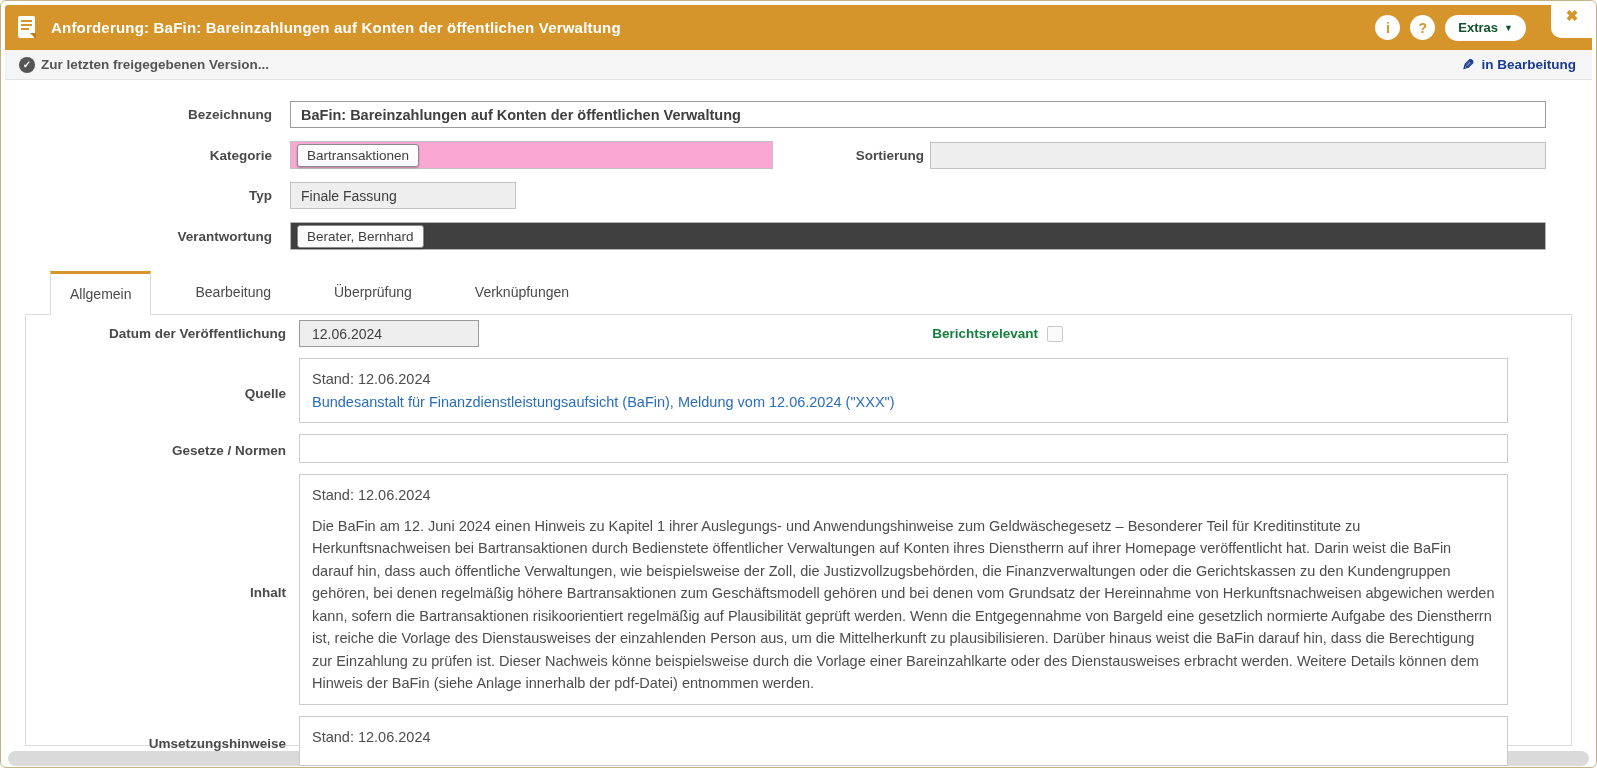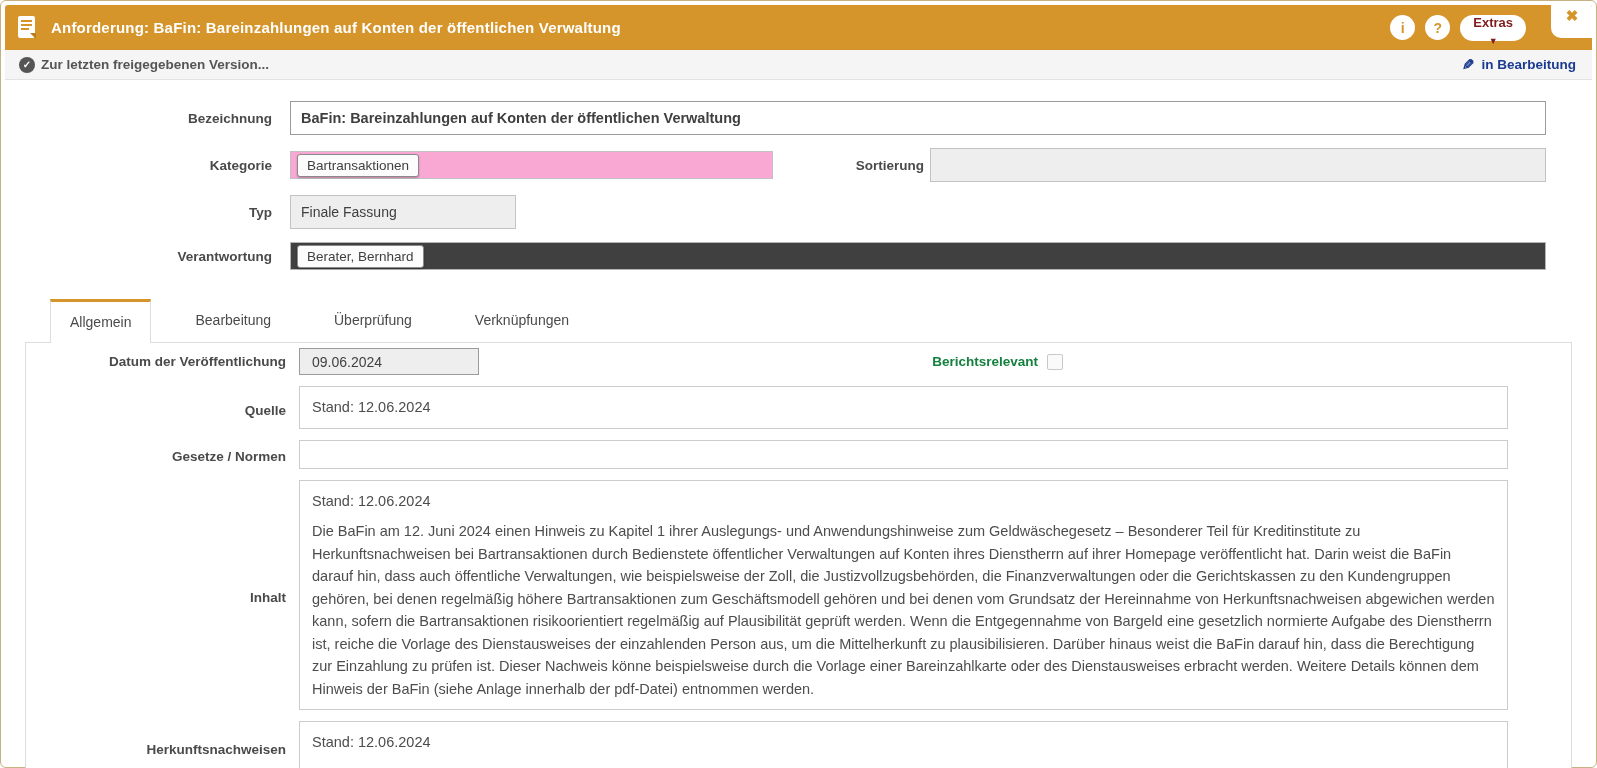--- a/index.html
+++ b/index.html
@@ -24,24 +24,24 @@
   .doc-icon { width:22px; height:26px; margin-right:12px; display:inline-flex; }
   .win-title { color:#fff; font-size:15px; font-weight:bold; letter-spacing:.2px; }
   .titlebar-right { margin-left:auto; display:flex; align-items:center; gap:10px; padding-right:52px; }
   .round-btn {
     width:25px; height:25px; border-radius:50%;
     background:#fff; color:#d6952b;
     display:flex; align-items:center; justify-content:center;
     font-weight:bold; font-size:14px; cursor:pointer;
   }
   .extras-btn {
-    height:26px; border-radius:14px; background:#fff; color:#7f1d1d;
+    height:26px; border-radius:14px; background:#fff; color:#14532d;
     font-weight:bold; font-size:13px;
     display:flex; align-items:center; gap:6px;
-    padding:0 13px; cursor:pointer;flex-direction:column;
+    padding:0 13px; cursor:pointer;
   }
   .extras-btn .caret { font-size:9px; }
   .close-notch {
     position:absolute; top:-1px; right:-1px;
     width:42px; height:34px; background:#fff;
     border-bottom-left-radius:10px;
     border-top-right-radius:6px;
     display:flex; align-items:flex-start; justify-content:center;
     padding-top:4px;
     z-index:5; cursor:pointer;
@@ -59,27 +59,27 @@
   .check-circle {
     width:16px; height:16px; border-radius:50%; background:#555;
     color:#fff; font-size:10px; display:flex; align-items:center; justify-content:center;
   }
   .status-right { margin-left:auto; display:flex; align-items:center; gap:7px; color:#1a3b8f; }
   .pencil-icon { font-size:15px; transform:scaleX(-1); display:inline-block; }
 
   
   .form-top { padding:21px 46px 18px 0; background:#fff; }
   .frow { display:flex; align-items:center; margin-bottom:13px; }
-  .frow:last-child { margin-bottom:8px; }
+  .frow:last-child { margin-bottom:0; }
   .flabel {
     width:267px; margin-right:18px; text-align:right;
     font-size:13.5px; font-weight:bold; color:#4a4a4a; flex:none;
   }
   .tinput {
-    height:34px; display:flex; align-items:center;
+    height:27px; display:flex; align-items:center;
     padding:0 10px; font-size:14px; color:#3f3f3f;
     border:1px solid #9b9b9b; background:#fff;
   }
   .tinput.bold { font-weight:bold; font-size:14.5px; }
   .tinput.gray { background:#eeeeee; border-color:#c2c2c2; }
   .chipfield {
     height:28px; display:flex; align-items:center;
     padding:0 4px; border:1px solid #c2c2c2; background:#f9a8d4;
   }
   .chipfield.white { background:#404040; border-color:#b5b5b5; }
@@ -210,51 +210,52 @@
     <div class="tab active">Allgemein</div>
     <div class="tab">Bearbeitung</div>
     <div class="tab">Überprüfung</div>
     <div class="tab">Verknüpfungen</div>
   </div>
 
   <div class="tabpanel">
 
     <div class="prow center">
       <span class="plabel">Datum der Veröffentlichung</span>
-      <div class="date-input">09.06.2024</div>
+      <div class="date-input">12.06.2024</div>
       <span class="bericht-group">
         <span class="bericht-label">Berichtsrelevant</span>
         <span class="checkbox"></span>
       </span>
     </div>
 
     <div class="prow">
       <span class="plabel">Quelle</span>
       <div class="pbox">
         <span class="stand">Stand: 12.06.2024</span>
         <span class="spacer"></span>
+        <a class="link">Bundesanstalt für Finanzdienstleistungsaufsicht (BaFin), Meldung vom 12.06.2024 ("XXX")</a>
       </div>
     </div>
 
     <div class="prow">
       <span class="plabel" style="padding-top:4px;">Gesetze / Normen</span>
       <div class="pbox empty"></div>
     </div>
 
     <div class="prow">
       <span class="plabel">Inhalt</span>
       <div class="pbox">
         <span class="stand">Stand: 12.06.2024</span>
         <span class="spacer" style="display:block;"></span>
         <span>Die BaFin am 12. Juni 2024 einen Hinweis zu Kapitel 1 ihrer Auslegungs- und Anwendungshinweise zum Geldwäschegesetz – Besonderer Teil für Kreditinstitute zu Herkunftsnachweisen bei Bartransaktionen durch Bedienstete öffentlicher Verwaltungen auf Konten ihres Dienstherrn auf ihrer Homepage veröffentlicht hat. Darin weist die BaFin darauf hin, dass auch öffentliche Verwaltungen, wie beispielsweise der Zoll, die Justizvollzugsbehörden, die Finanzverwaltungen oder die Gerichtskassen zu den Kundengruppen gehören, bei denen regelmäßig höhere Bartransaktionen zum Geschäftsmodell gehören und bei denen vom Grundsatz der Hereinnahme von Herkunftsnachweisen abgewichen werden kann, sofern die Bartransaktionen risikoorientiert regelmäßig auf Plausibilität geprüft werden. Wenn die Entgegennahme von Bargeld eine gesetzlich normierte Aufgabe des Dienstherrn ist, reiche die Vorlage des Dienstausweises der einzahlenden Person aus, um die Mittelherkunft zu plausibilisieren. Darüber hinaus weist die BaFin darauf hin, dass die Berechtigung zur Einzahlung zu prüfen ist. Dieser Nachweis könne beispielsweise durch die Vorlage einer Bareinzahlkarte oder des Dienstausweises erbracht werden. Weitere Details können dem Hinweis der BaFin (siehe Anlage innerhalb der pdf-Datei) entnommen werden.</span>
       </div>
     </div>
 
     <div class="prow" style="margin-bottom:0;">
-      <span class="plabel">Herkunftsnachweisen</span>
+      <span class="plabel">Umsetzungshinweise</span>
       <div class="pbox">
         <span class="stand">Stand: 12.06.2024</span>
         <span class="spacer" style="display:block;"></span>
 
       </div>
     </div>
 
   </div>
 
   <div class="hscrollbar"></div>

